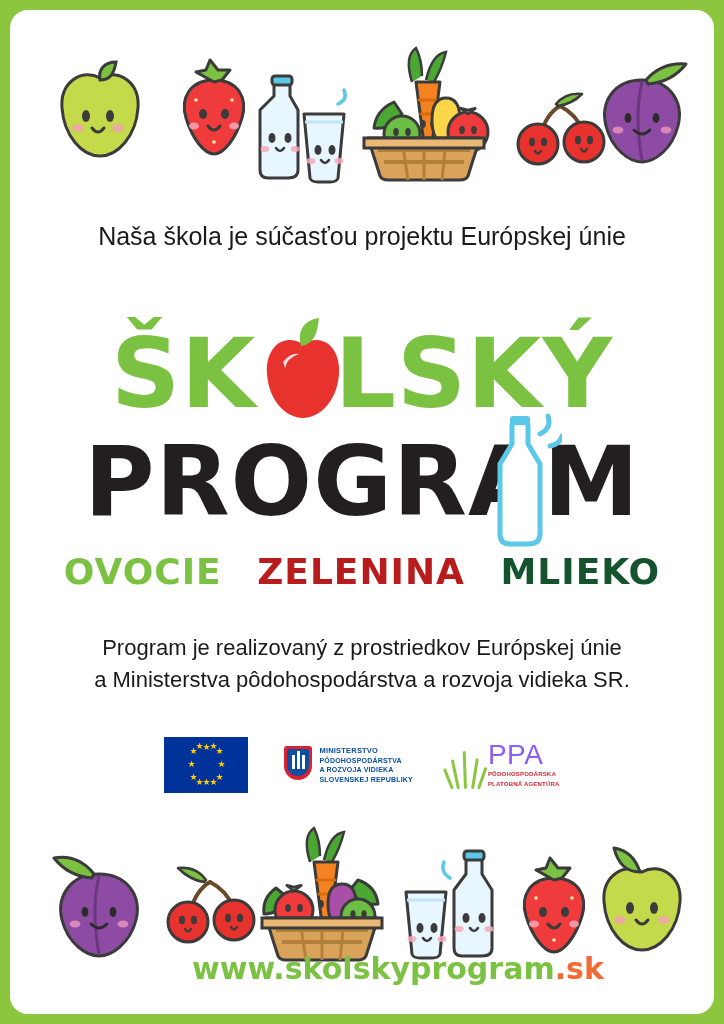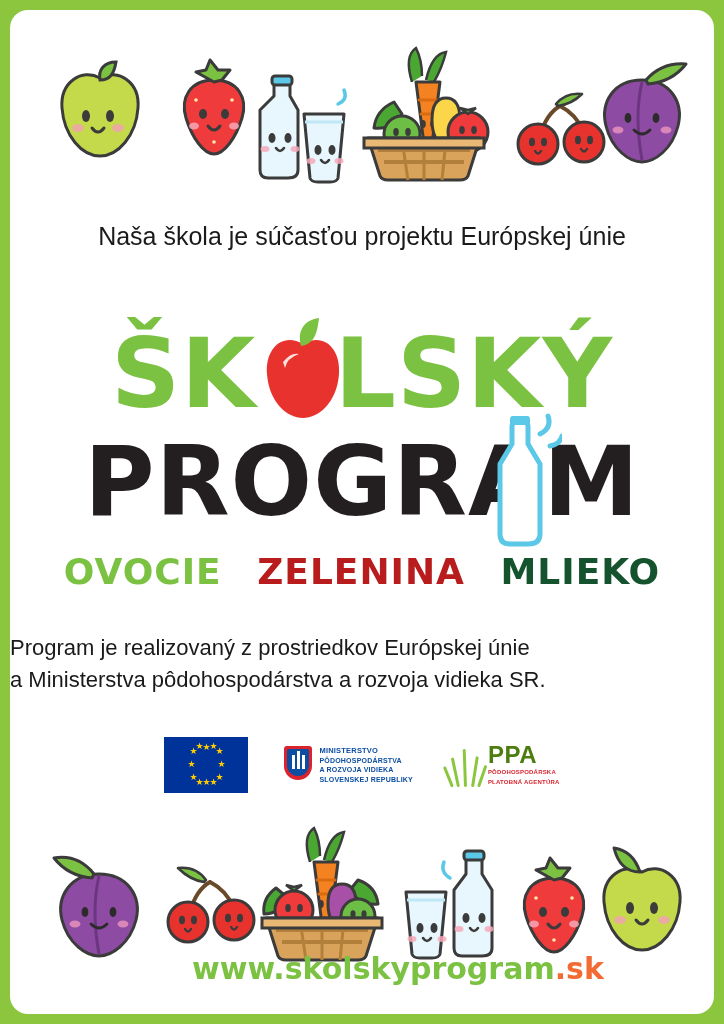--- a/index.html
+++ b/index.html
@@ -132,20 +132,21 @@
     width: 80px;
     height: 136px;
   }
 
   
   .body-text {
     position: absolute;
     top: 622px;
     left: 0;
     width: 100%;
+    text-align: center;
     font-size: 22px;
     color: #1a1a1a;
     line-height: 1.45;
   }
 
   
   .logos-row {
     position: absolute;
     top: 722px;
     left: 0;
@@ -225,23 +226,23 @@
   .ppa-blade {
     position: absolute;
     bottom: 0;
     width: 3px;
     background: #8cc63f;
     border-radius: 2px;
     transform-origin: bottom center;
   }
   .ppa-text { text-align: left; }
   .ppa-main {
-    font-size: 24px;
-    font-weight: bold;
-    color: #4d7c0f;
+    font-size: 28px;
+    font-weight: normal;
+    color: #8b5cf6;
     line-height: 1;
     letter-spacing: 0.5px;
   }
   .ppa-sub {
     font-size: 6px;
     font-weight: bold;
     color: #d9232e;
     line-height: 1.3;
     letter-spacing: 0.2px;
     margin-top: 2px;

